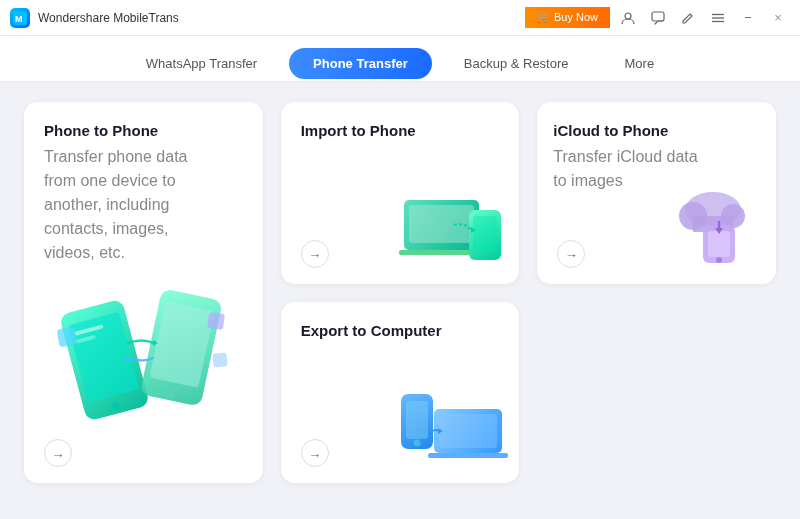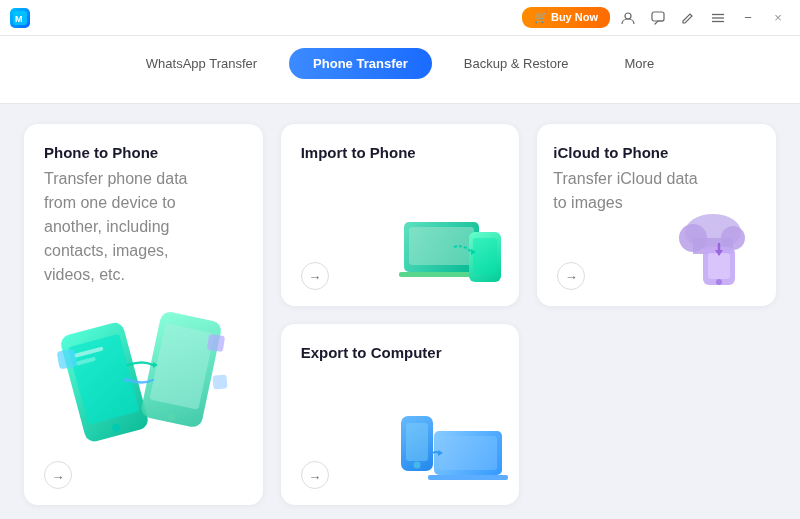--- a/index.html
+++ b/index.html
@@ -47,24 +47,24 @@
     .title-bar-right {
       display: flex;
       align-items: center;
       gap: 6px;
     }
     .buy-now-btn {
       background: linear-gradient(90deg, #ff8c00, #ff6b00);
       color: white;
       border: none;
       padding: 4px 12px;
-      border-radius: 9px;
+      border-radius: 0;
       font-size: 11px;
       cursor: pointer;
-      font-weight: 700;
+      font-weight: 400;
     }
     .title-btn {
       width: 24px;
       height: 24px;
       border: none;
       background: none;
       cursor: pointer;
       color: #666;
       font-size: 13px;
       display: flex;
@@ -73,21 +73,21 @@
       border-radius: 4px;
     }
     .close-btn { color: #999; }
 
     
     .nav-bar {
       background: #ffffff;
       display: flex;
       align-items: center;
       justify-content: center;
-      padding: 12px 0 24px;
+      padding: 12px 0 2px;
       gap: 8px;
       border-bottom: 1px solid #e8e8e8;
     }
     .nav-tab {
       padding: 8px 24px;
       border-radius: 20px;
       font-size: 13px;
       cursor: pointer;
       font-weight: 500;
       border: none;
@@ -168,20 +168,21 @@
         <rect width="14" height="14" rx="3" fill="url(#ig)"></rect>
         <defs>
             <linearGradient id="ig" x1="0" y1="0" x2="14" y2="14">
               <stop stop-color="#00c3ff"></stop>
               <stop offset="1" stop-color="#0044ff"></stop>
             </linearGradient>
           </defs>
         <text x="2" y="11" font-size="9" fill="white" font-weight="bold">M</text>
       </svg>
     </div>
+    <span class="app-title">Wondershare MobileTrans</span>
   </div>
   <div class="title-bar-right">
     <button class="buy-now-btn">
       🛒 <span>Buy Now</span>
     </button>
     <button class="title-btn">
       <svg width="14" height="14" viewBox="0 0 14 14" fill="none">
           <circle cx="7" cy="5" r="3" stroke="#666" stroke-width="1.2"></circle>
           <path d="M1 13c0-3 2.7-5 6-5s6 2 6 5" stroke="#666" stroke-width="1.2" fill="none"></path>
         </svg>

